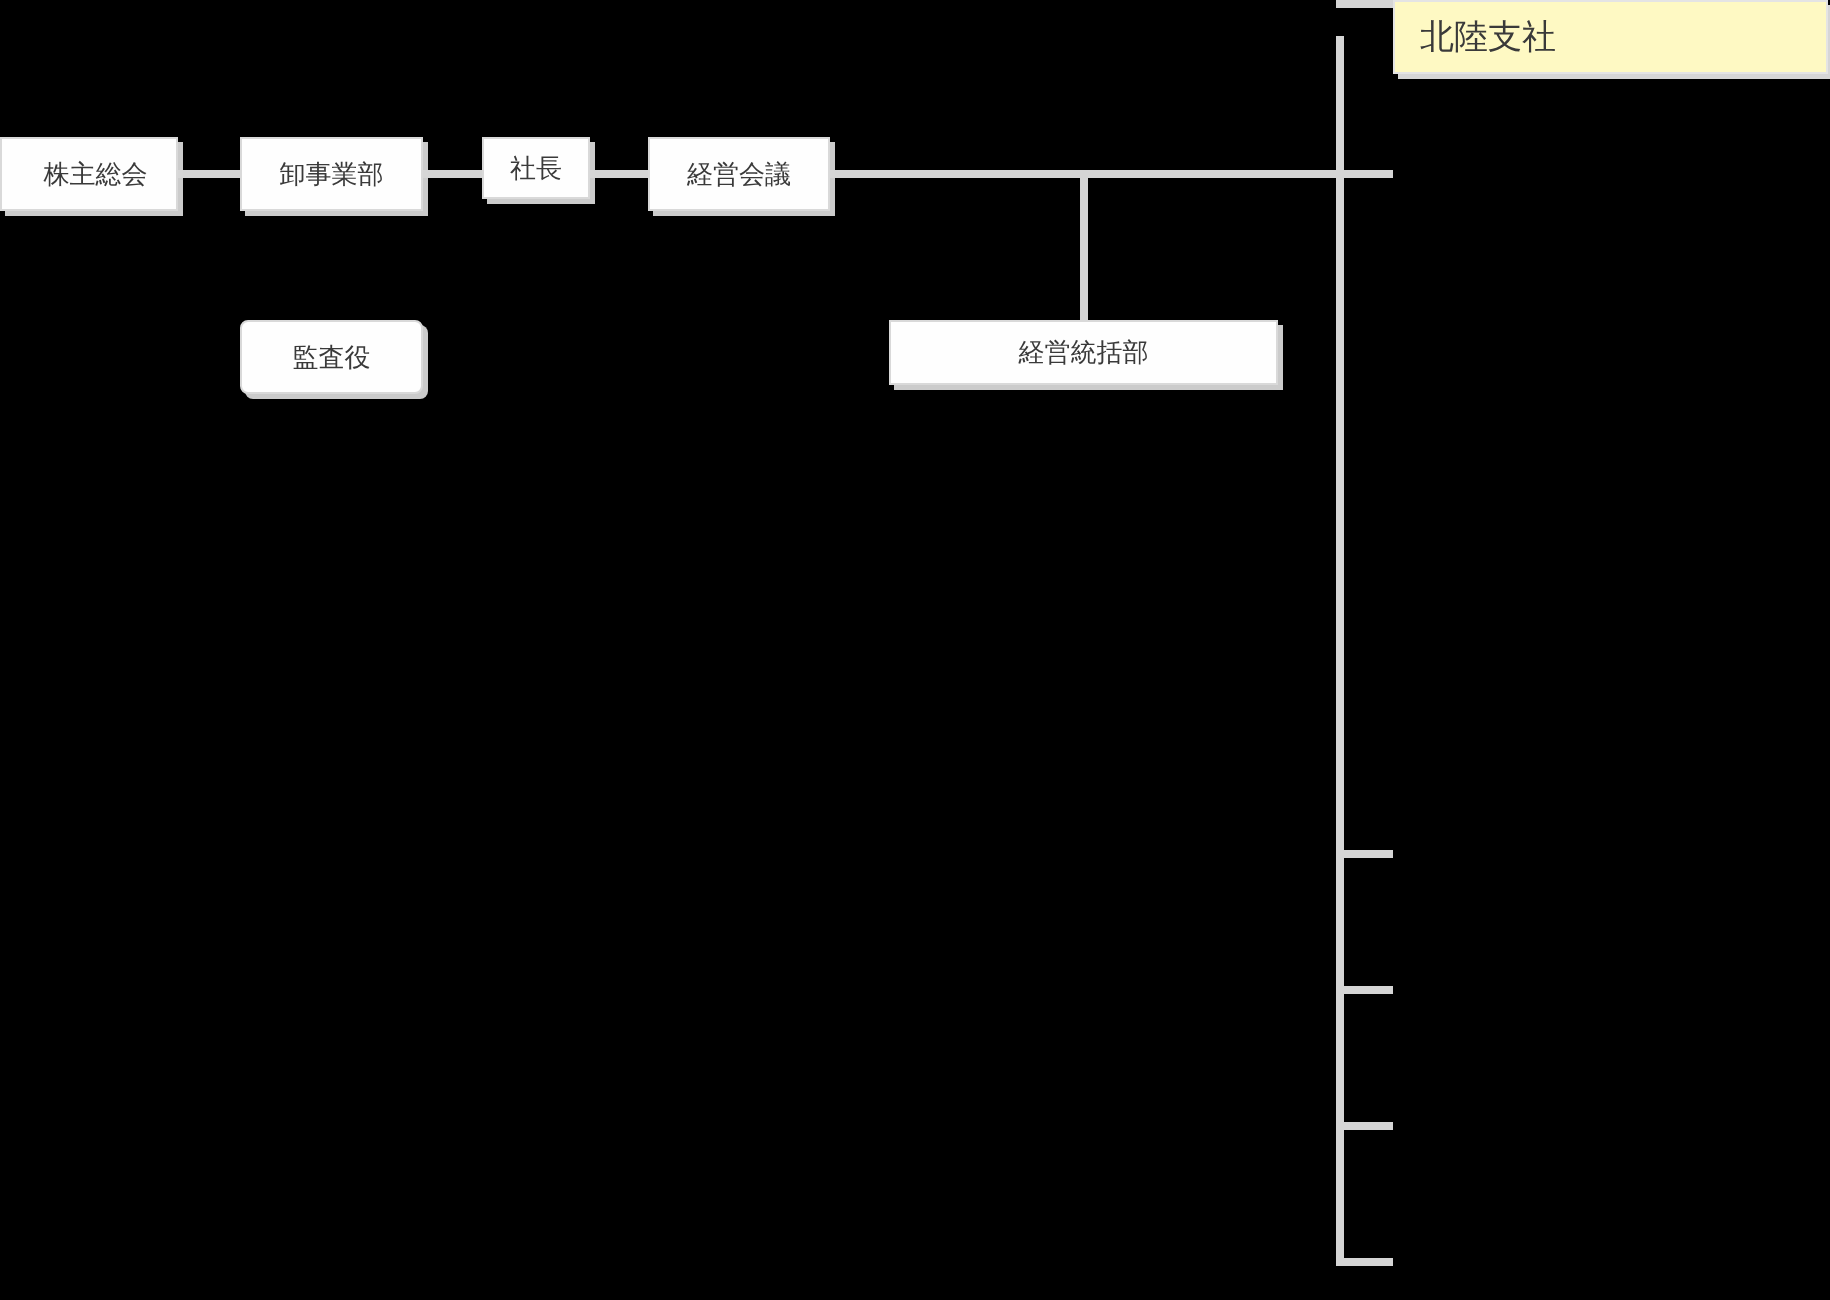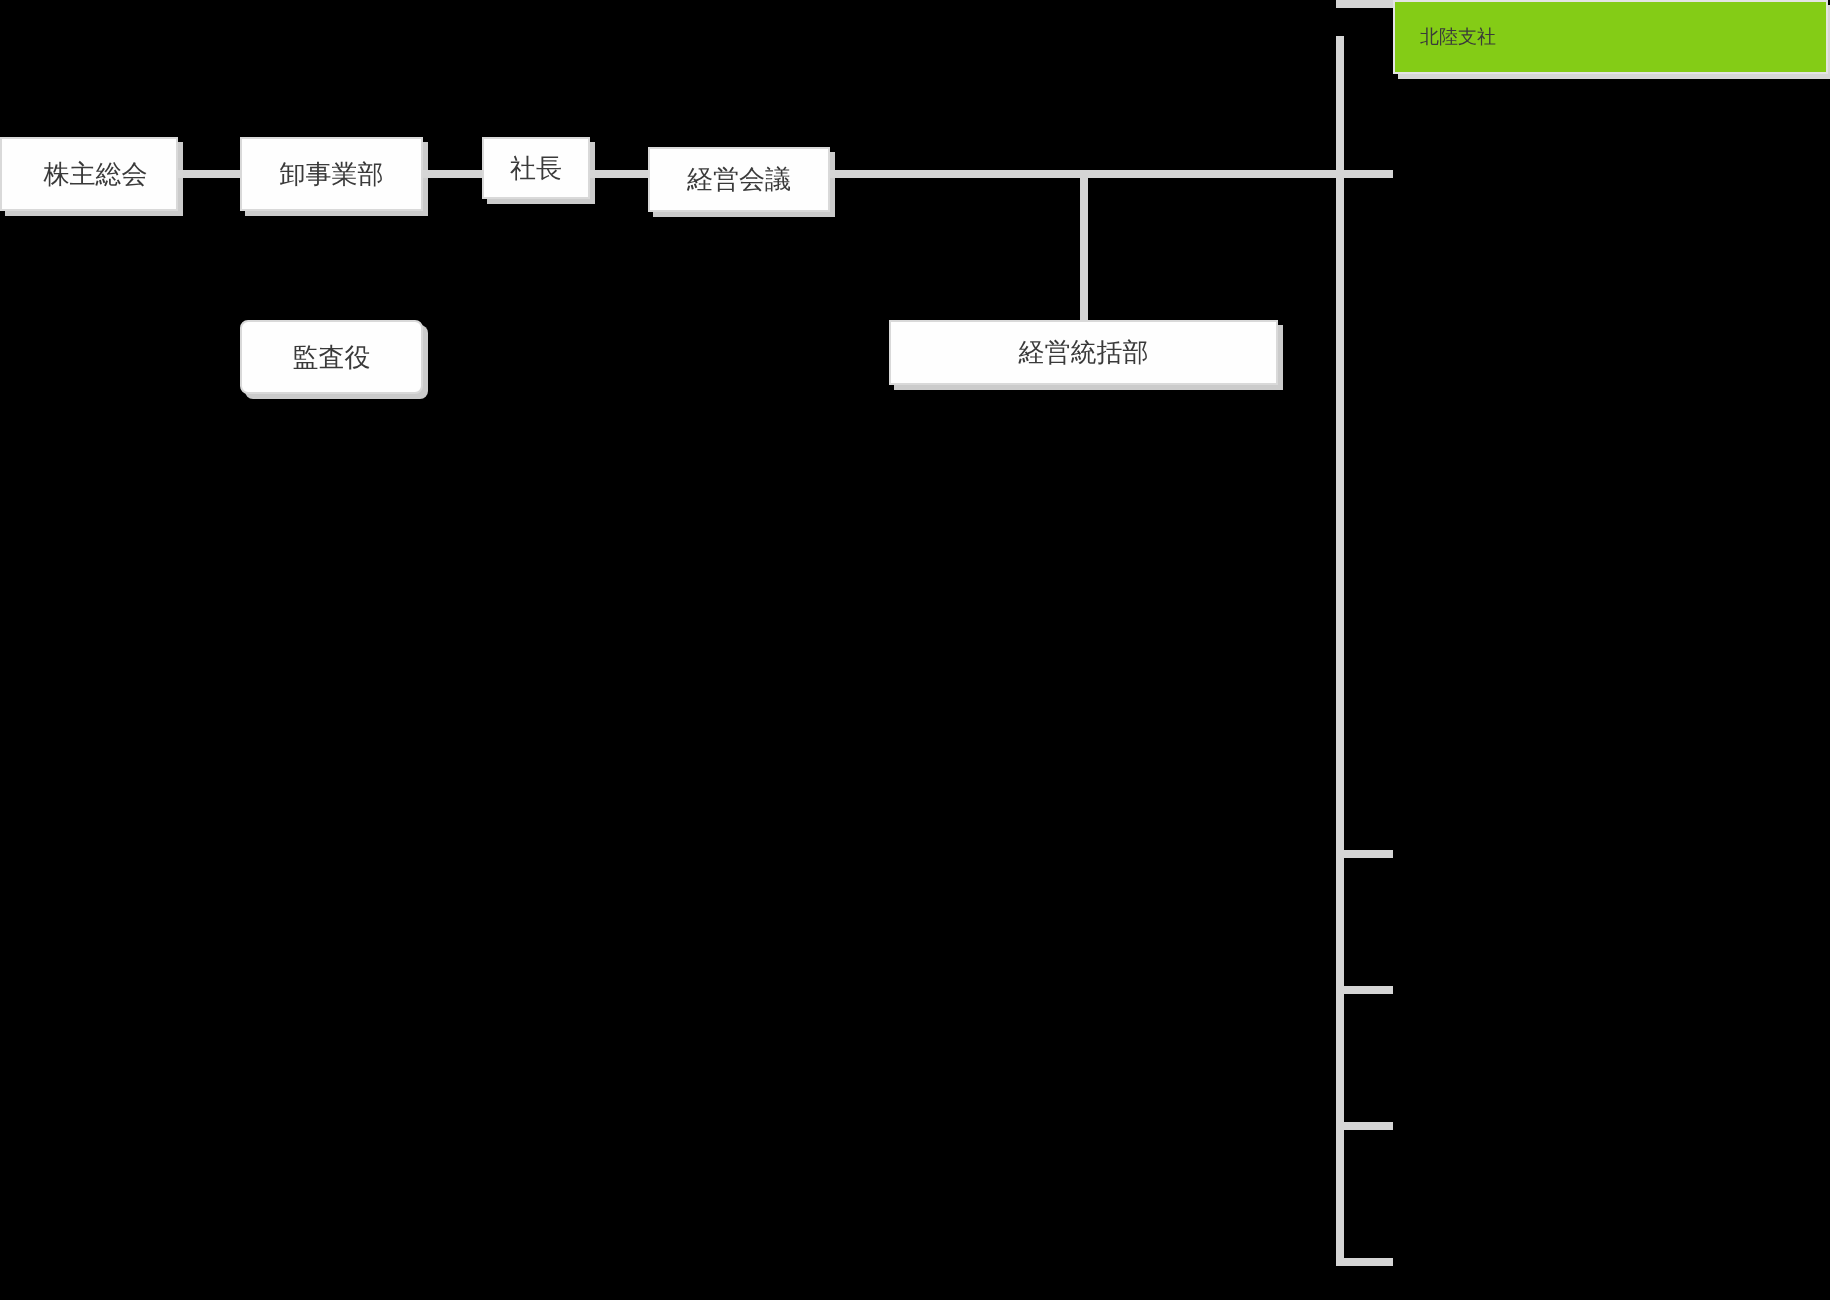--- a/index.html
+++ b/index.html
@@ -41,33 +41,33 @@
     color:#3a3a3a;
     font-size:26px;
     display:flex;
     align-items:center;
     justify-content:center;
     white-space:nowrap;
   }
   #n-shareholders{left:0;top:137px;width:178px;height:74px;padding-left:13px;}
   #n-board{left:240px;top:137px;width:183px;height:74px;}
   #n-president{left:482px;top:137px;width:108px;height:62px;}
-  #n-council{left:648px;top:137px;width:182px;height:65px;margin-top:10px;}
+  #n-council{left:648px;top:137px;width:182px;height:74px;}
   #n-auditor{left:240px;top:320px;width:183px;height:74px;border-radius:8px;}
   #n-control{left:889px;top:320px;width:389px;height:65px;}
   
   .dept{
     position:absolute;
     box-sizing:border-box;
     left:1393px;width:435px;height:74px;
-    background:#84cc16;
+    background:#fef9c3;
     border:2px solid #e4e4e4;
     box-shadow:5px 5px 0 rgba(214,214,214,0.95);
     color:#3a3a3a;
-    font-size:19px;
+    font-size:34px;
     display:flex;
     align-items:center;
     justify-content:flex-start;
     padding-left:25px;
     white-space:nowrap;
   }
   .dept:nth-of-type(1){top:3px;}
   .dept:nth-of-type(2){top:137px;}
   .dept:nth-of-type(3){top:271px;}
   .dept:nth-of-type(4){top:407px;}

